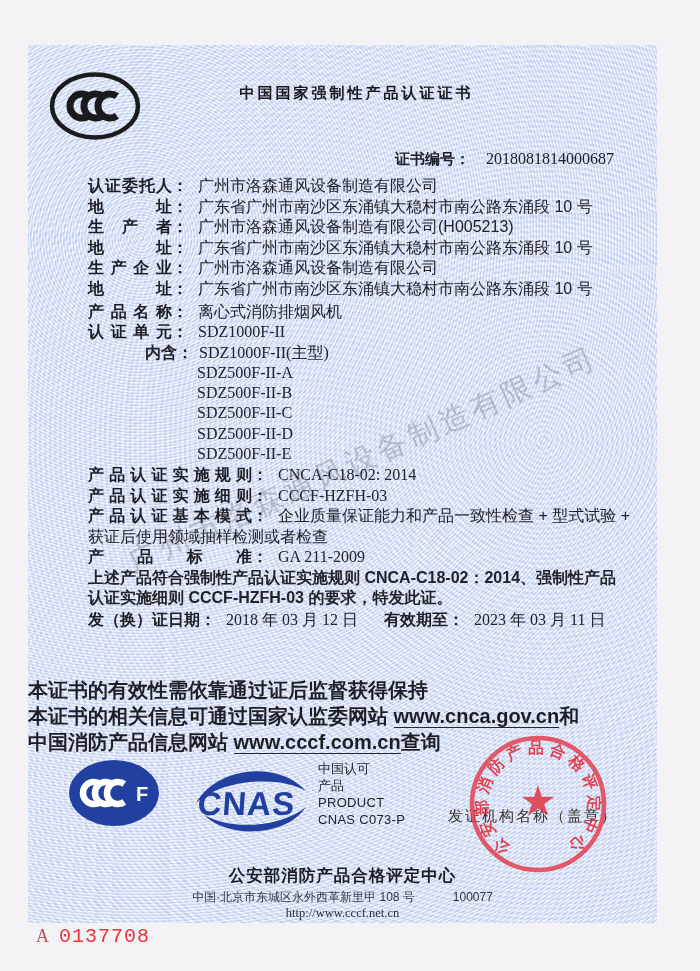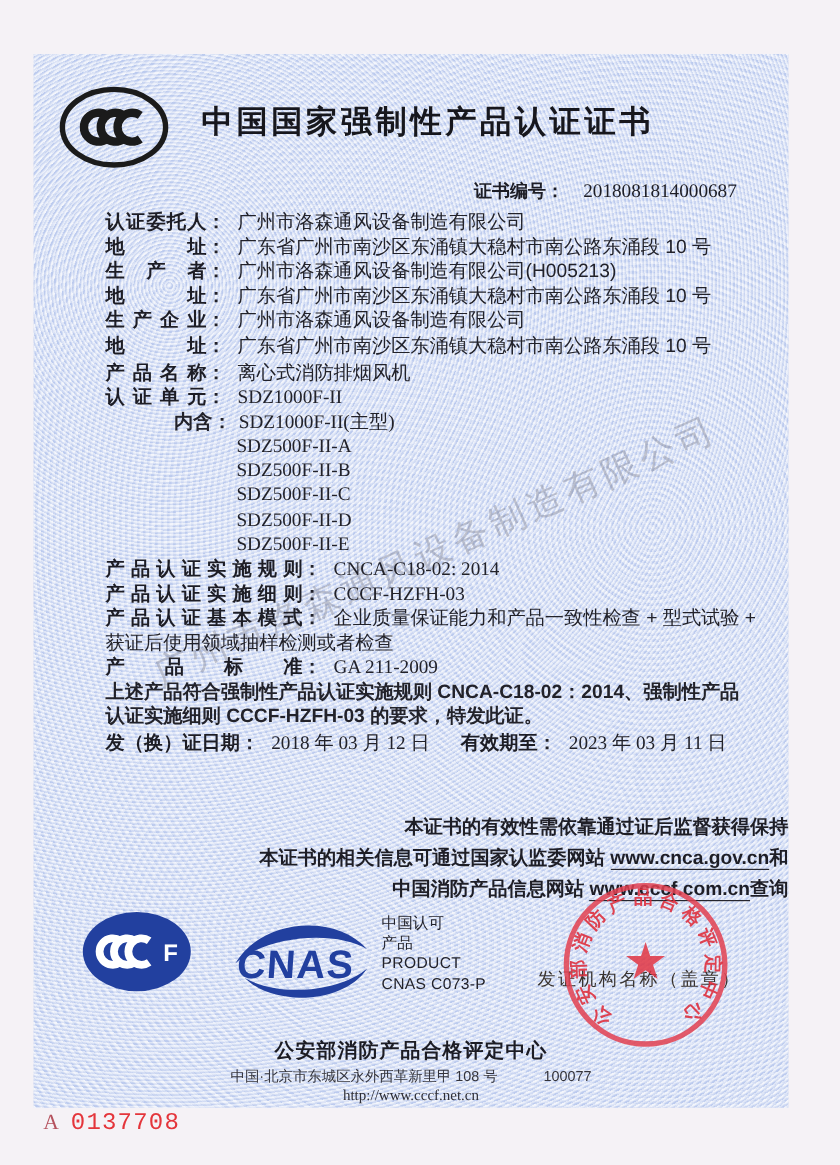--- a/index.html
+++ b/index.html
@@ -30,21 +30,21 @@
     transform:rotate(-24deg);
     transform-origin:0 50%;
     white-space:nowrap;
     pointer-events:none;
   }
   .ccc-logo{position:absolute;left:20px;top:25px;}
   .title-cn{
     position:absolute;left:0;top:39px;width:100%;
     padding-left:28px;box-sizing:border-box;
     text-align:center;
-    font-size:26px;font-weight:700;letter-spacing:3px;
+    font-size:15px;font-weight:700;letter-spacing:3px;
     color:#17171d;
   }
   .title-en{
     position:absolute;left:0;top:76px;width:100%;
     padding-left:18px;box-sizing:border-box;
     text-align:center;
     font-size:13px;letter-spacing:0.2px;
     color:#2c2c34;
   }
   .certno{
@@ -74,21 +74,21 @@
   .model{margin-left:109px;font-family:"Liberation Serif",serif;}
   .stmt{font-weight:700;}
   .gap3{margin-top:3px;}
   .gap1{margin-top:1px;}
   .gap2{margin-top:2px;}
   .dates .row{height:21px;line-height:21px;}
   .first-issue{padding-left:105px;font-weight:700;}
   .sep{display:inline-block;width:26px;}
   .notes{
     position:absolute;left:0;top:632px;width:100%;
-    text-align:right;font-size:16px;font-weight:600;
+    text-align:left;font-size:20px;font-weight:600;
     color:#1e1e26;line-height:26px;
   }
   .uline{border-bottom:1.2px solid #26262e;padding-bottom:0px;font-weight:600;}
   .cccf-logo{position:absolute;left:38px;top:712px;}
   .cnas-logo{position:absolute;left:160px;top:708px;}
   .accredit{
     position:absolute;left:290px;top:715px;
     font-size:13px;line-height:17px;color:#23232b;
   }
   .accredit .en{font-size:13px;letter-spacing:0.3px;}

